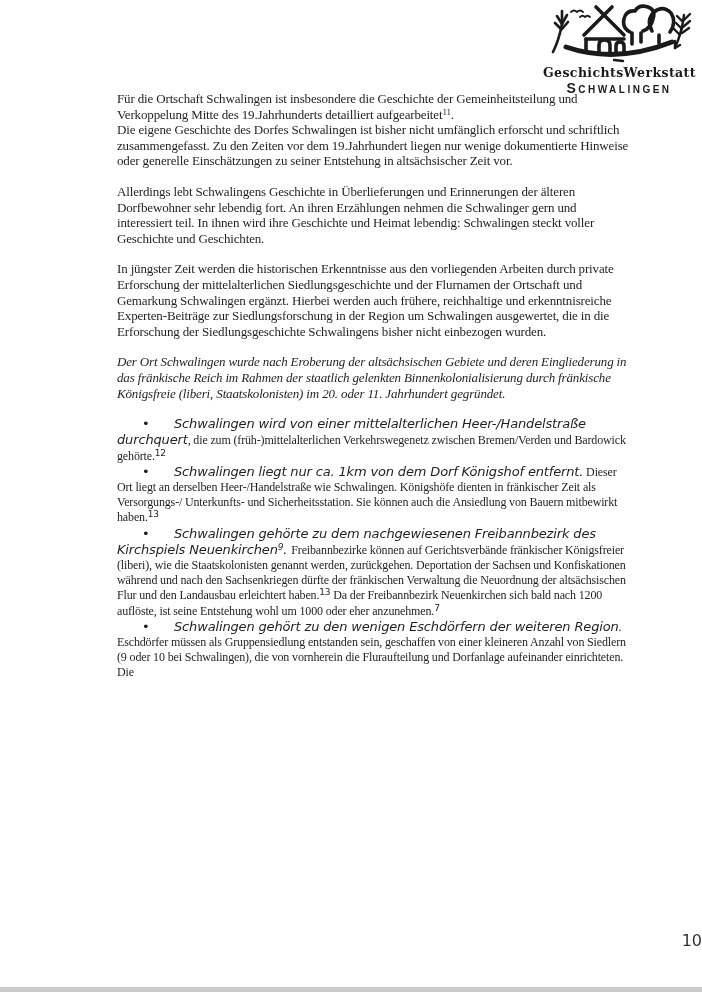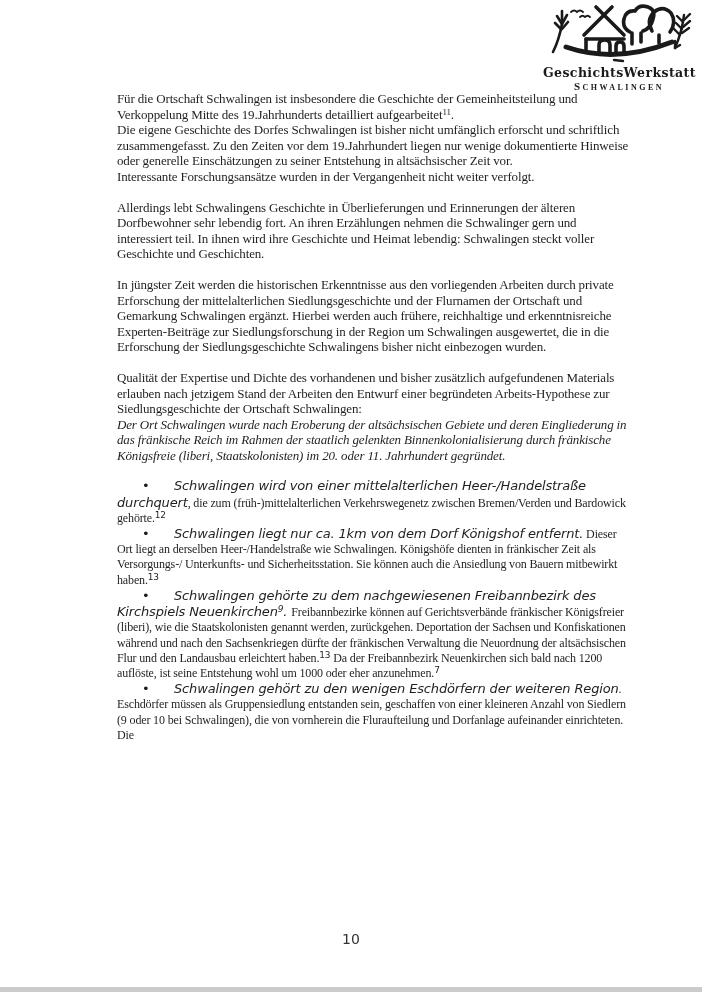--- a/index.html
+++ b/index.html
@@ -24,23 +24,23 @@
   .logo svg{display:block;margin:0 auto;}
   .logo-line1{
     font-family:"DejaVu Serif","Liberation Serif",serif;
     font-size:12.5px;
     font-weight:600;
     letter-spacing:0.4px;
     margin-top:1px;
     white-space:nowrap;
   }
   .logo-line2{
-    font-family:Liberation Serif, serif;
+    font-family:Liberation Sans, sans-serif;
     font-variant:small-caps;
-    font-size:11px;
+    font-size:14px;
     font-weight:600;
     letter-spacing:2.5px;
     white-space:nowrap;
   }
   
   .content{
     position:absolute;
     left:117px;
     top:91px;
     width:512px;
@@ -75,22 +75,22 @@
     text-indent:0;
   }
   .lead{font-style:italic;font-size:13px;}
   .small{font-size:12px;font-family:Liberation Serif, serif;}
   
   .pagenum{
     position:absolute;
     top:931px;
     left:0;
     width:100%;
-    text-align:center;
-    font-size:14px;
+    text-align:right;
+    font-size:16px;
     color:#333;
   }
   .bottom-bar{
     position:absolute;
     left:0;
     right:0;
     bottom:1px;
     height:5px;
     background:#cbcbcb;
   }
@@ -153,29 +153,27 @@
     </svg>
     <div class="logo-line1">GeschichtsWerkstatt</div>
     <div class="logo-line2">Schwalingen</div>
   </div>
 
   <div class="content">
 
     <div class="para">
       <div><span>Für die Ortschaft Schwalingen ist insbesondere die Geschichte der Gemeinheitsteilung und Verkoppelung Mitte des 19.Jahrhunderts detailliert aufgearbeitet</span><span class="sup">11</span><span>.</span></div>
       <div>Die eigene Geschichte des Dorfes Schwalingen ist bisher nicht umfänglich erforscht und schriftlich zusammengefasst. Zu den Zeiten vor dem 19.Jahrhundert liegen nur wenige dokumentierte Hinweise oder generelle Einschätzungen zu seiner Entstehung in altsächsischer Zeit vor.</div>
-      <div>Interessante Forschungsansätze wurden in der Vergangenheit  nicht weiter verfolgt.</div>
     </div>
 
     <div class="para">Allerdings lebt Schwalingens Geschichte in Überlieferungen und Erinnerungen der älteren Dorfbewohner sehr lebendig fort. An ihren Erzählungen nehmen die Schwalinger gern und interessiert teil. In ihnen wird ihre Geschichte und Heimat lebendig: Schwalingen steckt voller Geschichte und Geschichten.</div>
 
     <div class="para">In jüngster Zeit werden die historischen Erkenntnisse aus den vorliegenden Arbeiten durch private Erforschung der mittelalterlichen Siedlungsgeschichte und der Flurnamen der Ortschaft und Gemarkung Schwalingen ergänzt. Hierbei werden auch frühere, reichhaltige und erkenntnisreiche Experten-Beiträge zur Siedlungsforschung in der Region um Schwalingen ausgewertet, die in die Erforschung der Siedlungsgeschichte Schwalingens bisher nicht einbezogen wurden.</div>
 
     <div class="para">
-      <div>Qualität der Expertise und Dichte des vorhandenen und bisher zusätzlich aufgefundenen Materials erlauben nach jetzigem Stand der Arbeiten den Entwurf einer begründeten Arbeits-Hypothese zur Siedlungsgeschichte der Ortschaft Schwalingen:</div>
       <div class="italic">Der Ort Schwalingen wurde nach Eroberung der altsächsischen Gebiete und deren Eingliederung in das fränkische Reich im Rahmen der staatlich gelenkten Binnenkolonialisierung durch fränkische Königsfreie (liberi, Staatskolonisten)  im 20. oder 11. Jahrhundert gegründet.</div>
     </div>
 
 
     <div class="bullets">
 
       <div class="bullet-item"><span class="marker">•</span><span class="lead">Schwalingen wird von einer mittelalterlichen Heer-/Handelstraße durchquert</span><span class="sup it"></span><span class="lead"></span><span class="small">, die zum (früh-)mittelalterlichen Verkehrswegenetz zwischen Bremen/Verden und Bardowick gehörte.</span><span class="sup">12</span><span class="small"></span><span class="sup"></span></div>
 
       <div class="bullet-item"><span class="marker">•</span><span class="lead">Schwalingen liegt nur ca. 1km von dem Dorf Königshof entfernt.</span><span class="sup it"></span><span class="lead"></span><span class="small"> Dieser Ort liegt an derselben Heer-/Handelstraße wie Schwalingen. Königshöfe dienten in fränkischer Zeit als Versorgungs-/ Unterkunfts- und Sicherheitsstation. Sie können auch die Ansiedlung von Bauern mitbewirkt haben.</span><span class="sup">13</span><span class="small"></span><span class="sup"></span></div>
 

